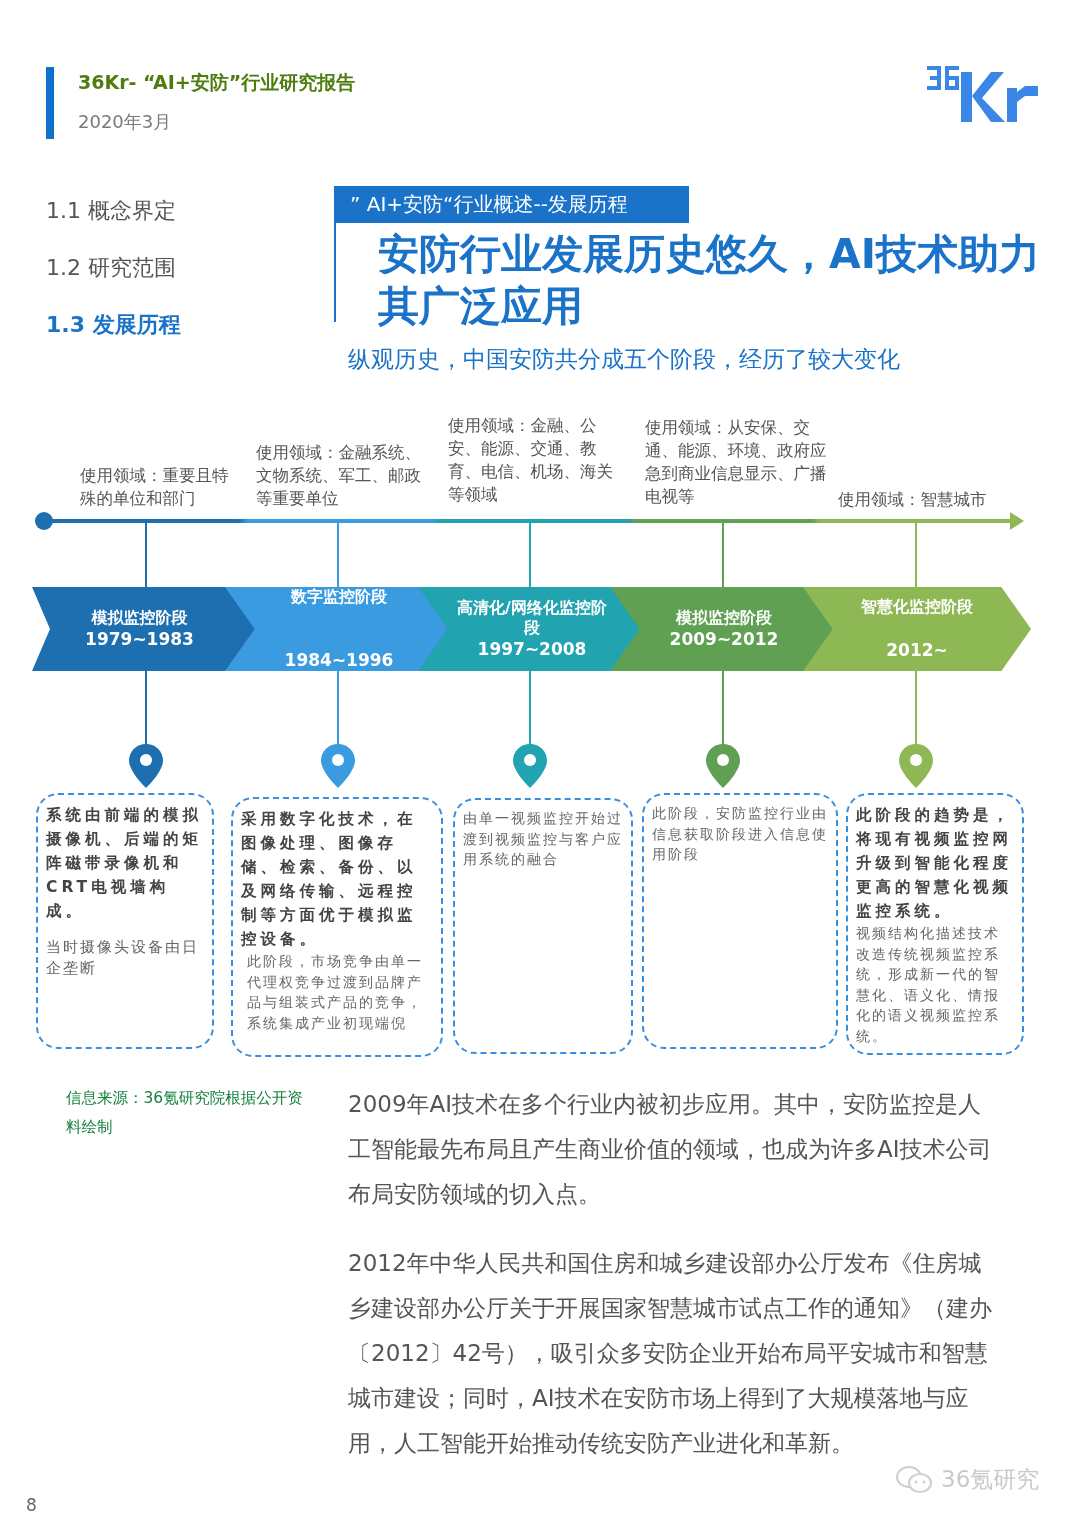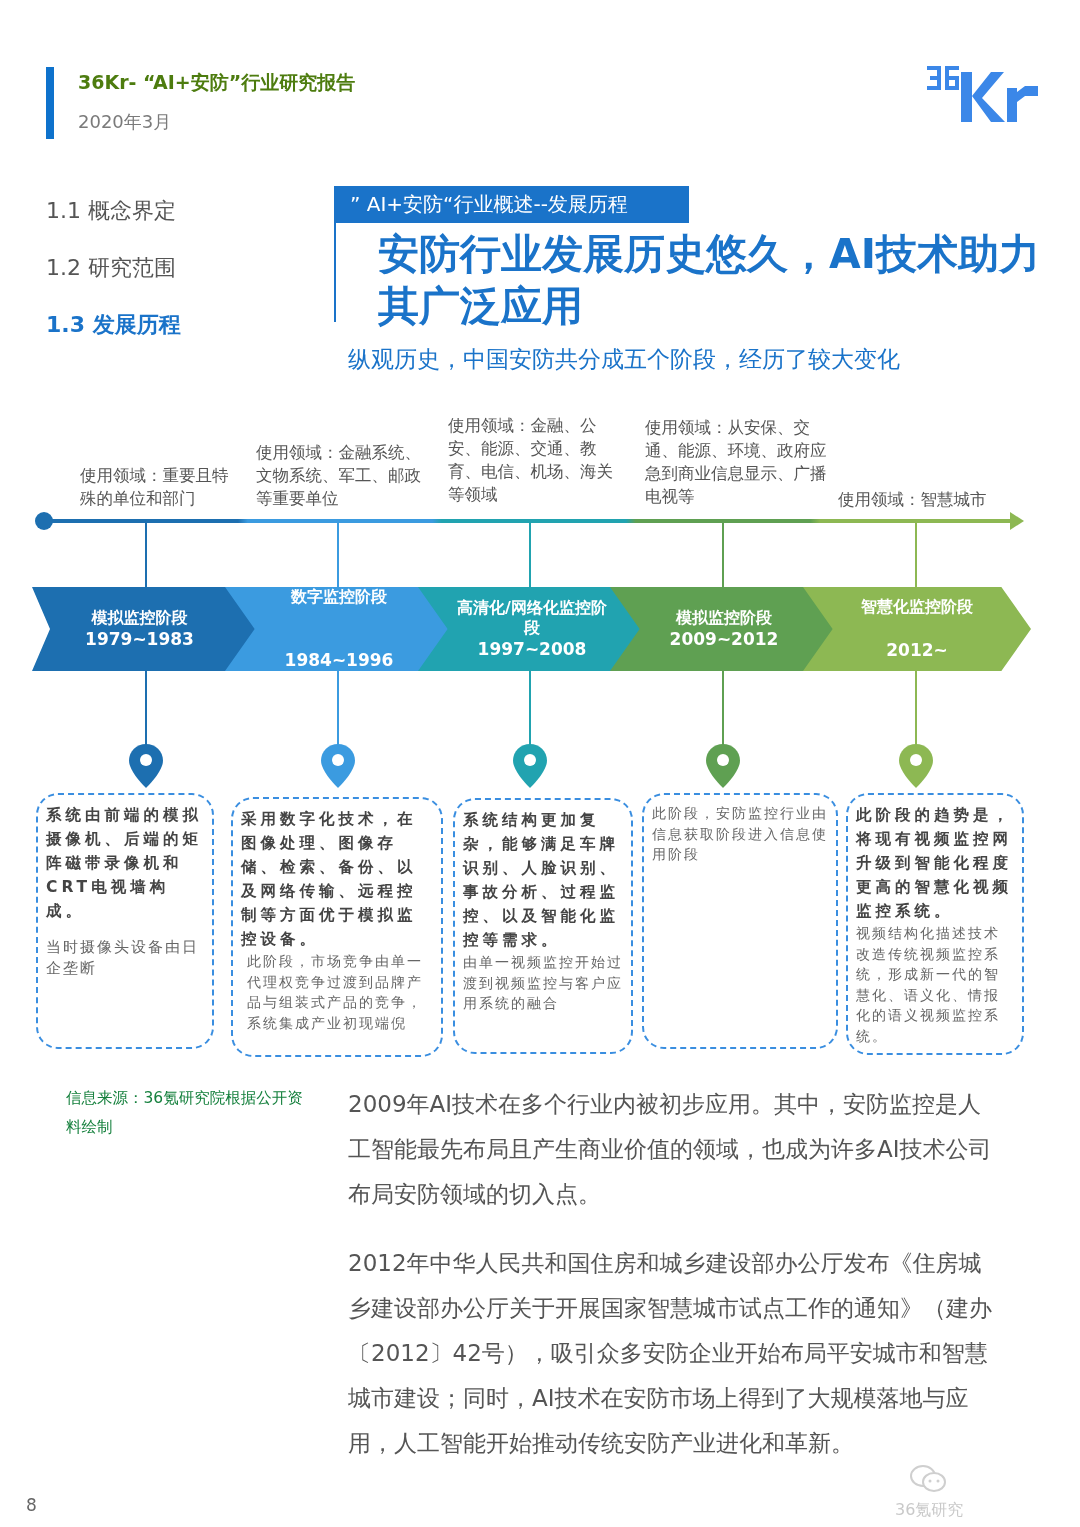--- a/index.html
+++ b/index.html
@@ -43,21 +43,21 @@
   .pin { width:34px; height:44px; }
 
   
   .box { border:2px dashed #3a8ee0; border-radius:22px; padding:8px 8px; }
   .bt { font-size:15.5px; font-weight:bold; color:#444; letter-spacing:4px; line-height:24px; }
   .st { font-size:14px; color:#666; letter-spacing:2px; line-height:20.5px; }
 
   .src { left:66px; top:1084px; width:250px; font-size:15.5px; color:#15803d; line-height:29px; }
   .para { left:348px; width:650px; font-size:23px; color:#555; line-height:45px; }
   .page-num { left:26px; top:1495px; font-size:17px; color:#666; }
-  .wm { left:895px; top:1464px; font-size:16px; color:#c9c9c9; white-space:nowrap; display:flex; align-items:center; gap:6px;flex-direction:column; }
+  .wm { left:895px; top:1464px; font-size:23px; color:#c9c9c9; white-space:nowrap; display:flex; align-items:center; gap:6px; }
 </style>
 </head>
 <body>
 
 <div class="abs hdr-bar"></div>
 <div class="abs hdr-title">36Kr- “AI+安防”行业研究报告</div>
 <div class="abs hdr-date">2020年3月</div>
 <svg class="abs logo" viewBox="0 0 115 70">
   <g fill="#3b87e8">
 
@@ -151,21 +151,20 @@
 
 <div class="abs box" style="left:36px;top:793px;width:178px;height:256px;">
   <div class="bt">系统由前端的模拟摄像机、后端的矩阵磁带录像机和CRT电视墙构成。</div>
   <div class="st" style="margin-top:14px;font-size:15px;">当时摄像头设备由日企垄断</div>
 </div>
 <div class="abs box" style="left:231px;top:797px;width:212px;height:260px;">
   <div class="bt">采用数字化技术，在图像处理、图像存储、检索、备份、以及网络传输、远程控制等方面优于模拟监控设备。</div>
   <div class="st" style="padding-left:6px;">此阶段，市场竞争由单一代理权竞争过渡到品牌产品与组装式产品的竞争，系统集成产业初现端倪</div>
 </div>
 <div class="abs box" style="left:453px;top:798px;width:180px;height:256px;">
-  <div class="bt">系统结构更加复杂，能够满足车牌识别、人脸识别、事故分析、过程监控、以及智能化监控等需求。</div>
   <div class="st">由单一视频监控开始过渡到视频监控与客户应用系统的融合</div>
 </div>
 <div class="abs box" style="left:642px;top:793px;width:196px;height:256px;">
   <div class="st">此阶段，安防监控行业由信息获取阶段进入信息使用阶段</div>
 </div>
 <div class="abs box" style="left:846px;top:793px;width:178px;height:262px;">
   <div class="bt">此阶段的趋势是，将现有视频监控网升级到智能化程度更高的智慧化视频监控系统。</div>
   <div class="st">视频结构化描述技术改造传统视频监控系统，形成新一代的智慧化、语义化、情报化的语义视频监控系统。</div>
 </div>
 

